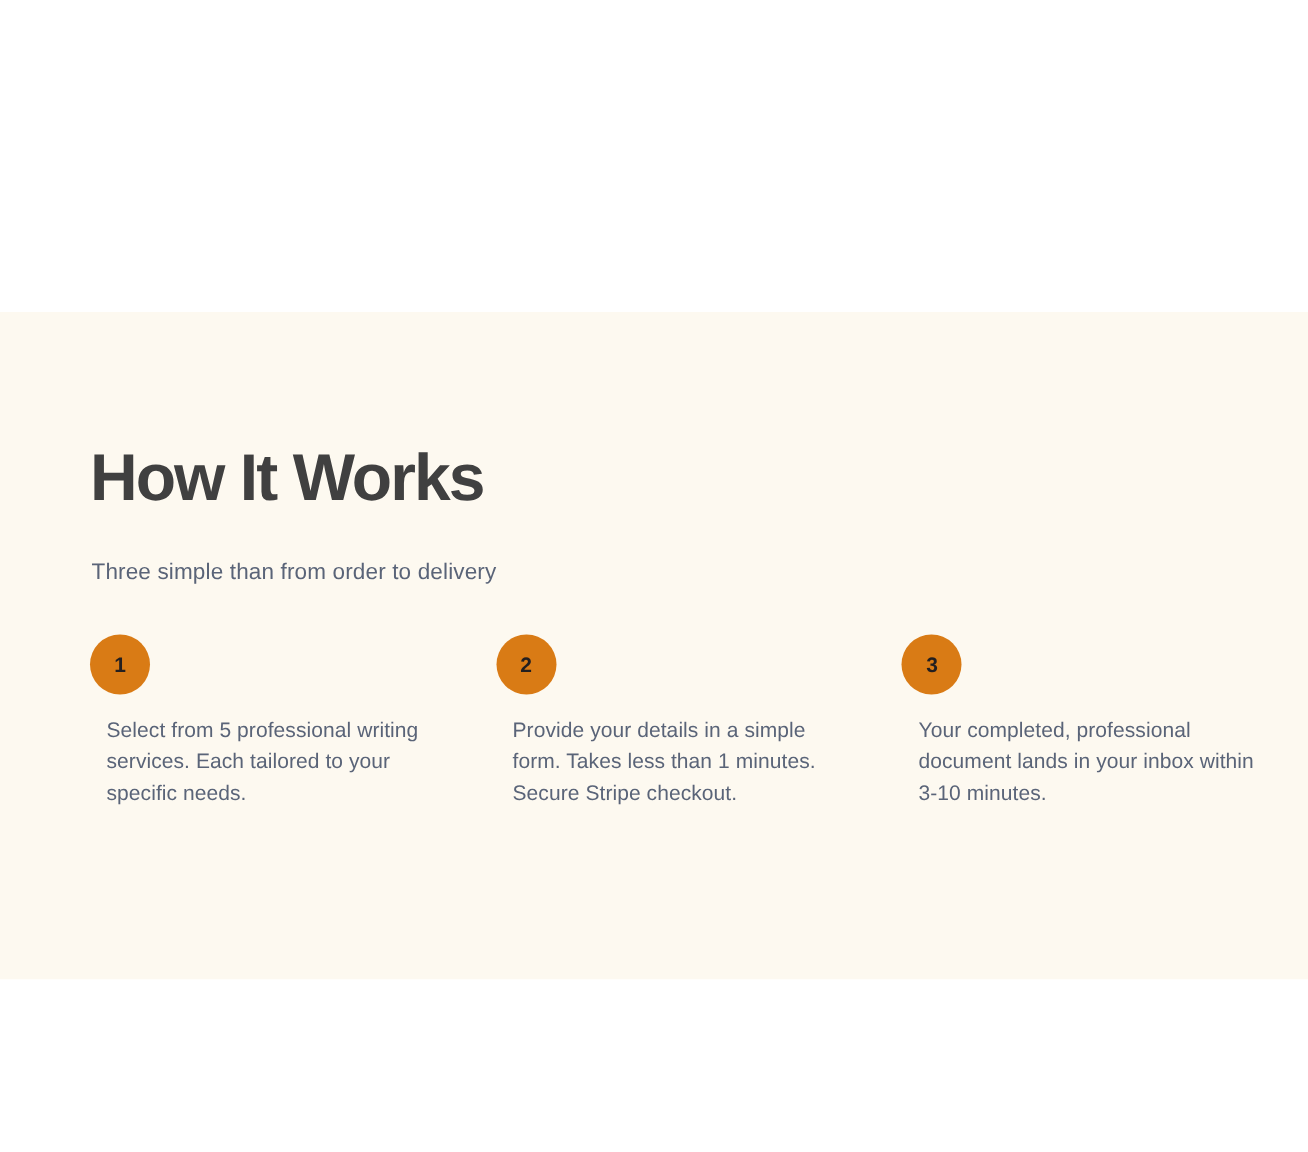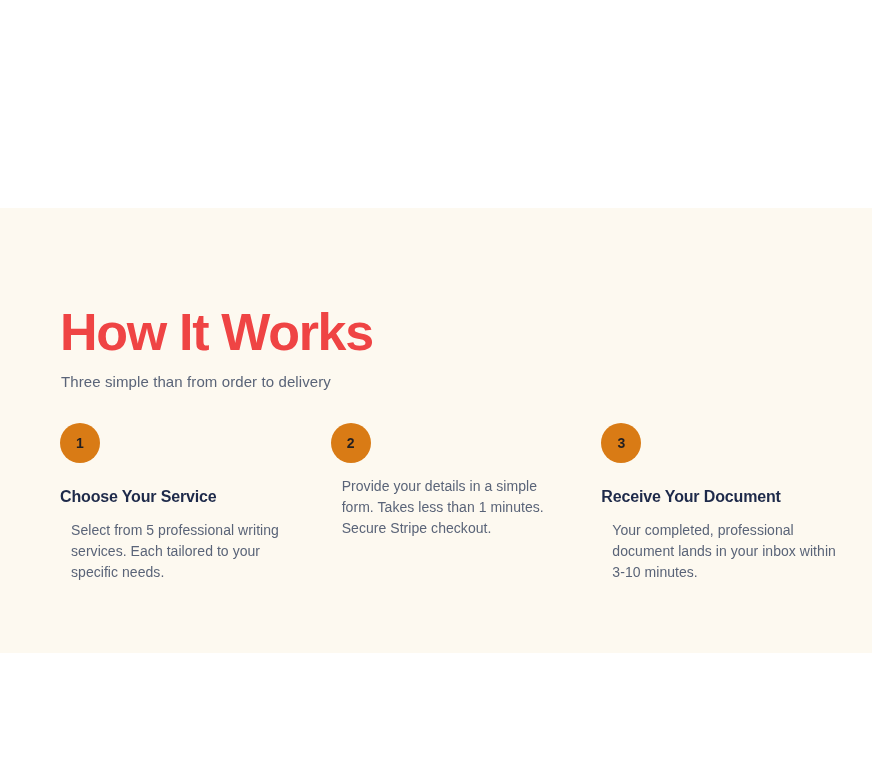--- a/index.html
+++ b/index.html
@@ -48,26 +48,26 @@
     left: 60px;
     top: 0;
     width: 790px;
   }
 
   .section-title {
     margin: 0;
     padding: 0;
     position: absolute;
     left: 0;
-    top: 97px;
-    font-size: 52px;
+    top: 84px;
+    font-size: 44px;
     line-height: 54px;
     font-weight: 800;
     letter-spacing: -1.3px;
-    color: #ef4444;
+    color: #404040;
     white-space: nowrap;
   }
 
   .section-subtitle {
     position: absolute;
     left: 1px;
     top: 163px;
     font-size: 15px;
     line-height: 22px;
     font-weight: 400;
@@ -160,36 +160,34 @@
       <h1 class="section-title">How It Works</h1>
 
       <div class="section-subtitle">Three simple than from order to delivery</div>
 
       <div class="steps">
 
         <div class="step step-1">
           <div class="step-badge">
             <span>1</span>
           </div>
-          <h3 class="step-title">Choose Your Service</h3>
           <p class="step-desc">Select from 5 professional writing services. Each tailored to your specific needs.</p>
         </div>
 
         <div class="step step-2">
           <div class="step-badge">
             <span>2</span>
           </div>
           <p class="step-desc">Provide your details in a simple form. Takes less than 1 minutes. Secure Stripe checkout.</p>
         </div>
 
         <div class="step step-3">
           <div class="step-badge">
             <span>3</span>
           </div>
-          <h3 class="step-title">Receive Your Document</h3>
           <p class="step-desc">Your completed, professional document lands in your inbox within 3-10 minutes.</p>
         </div>
 
       </div>
     </div>
   </section>
 
   <div class="bottom-spacer">
     
     

